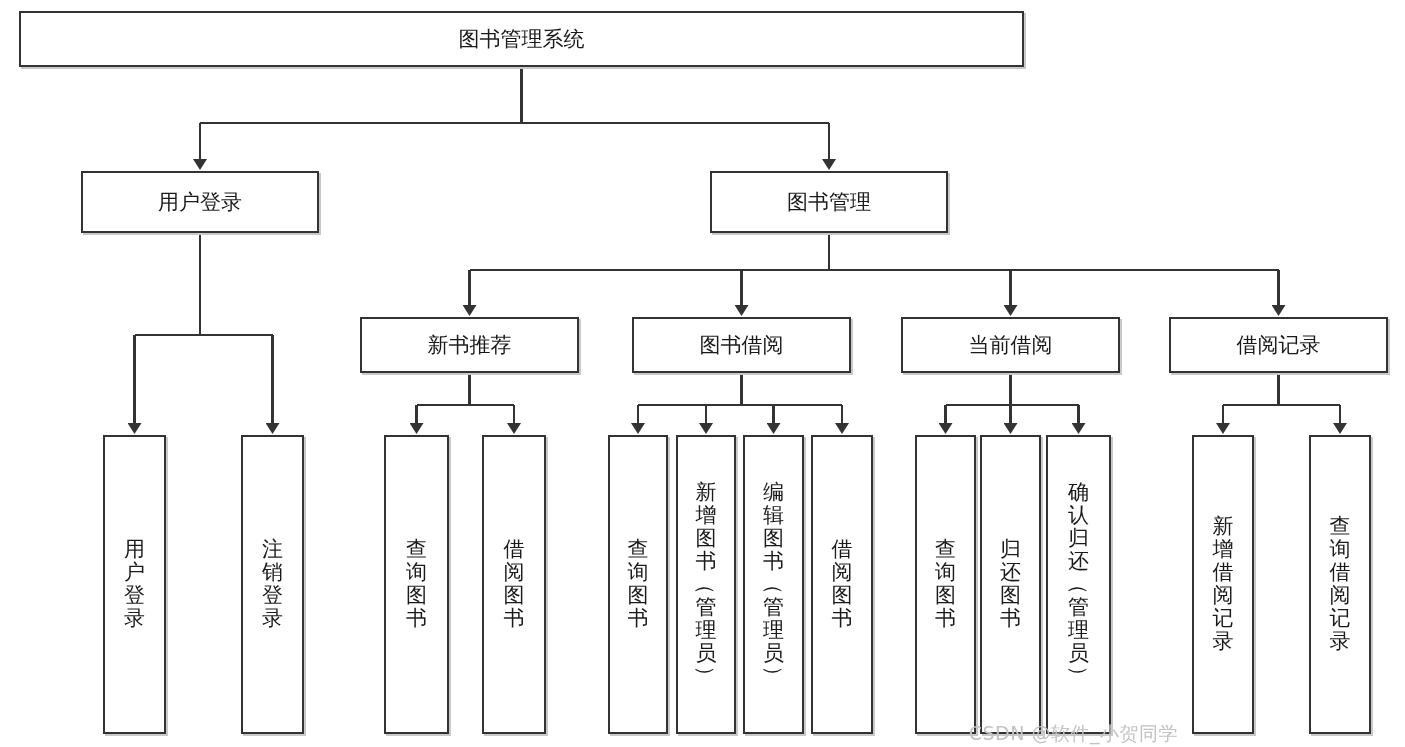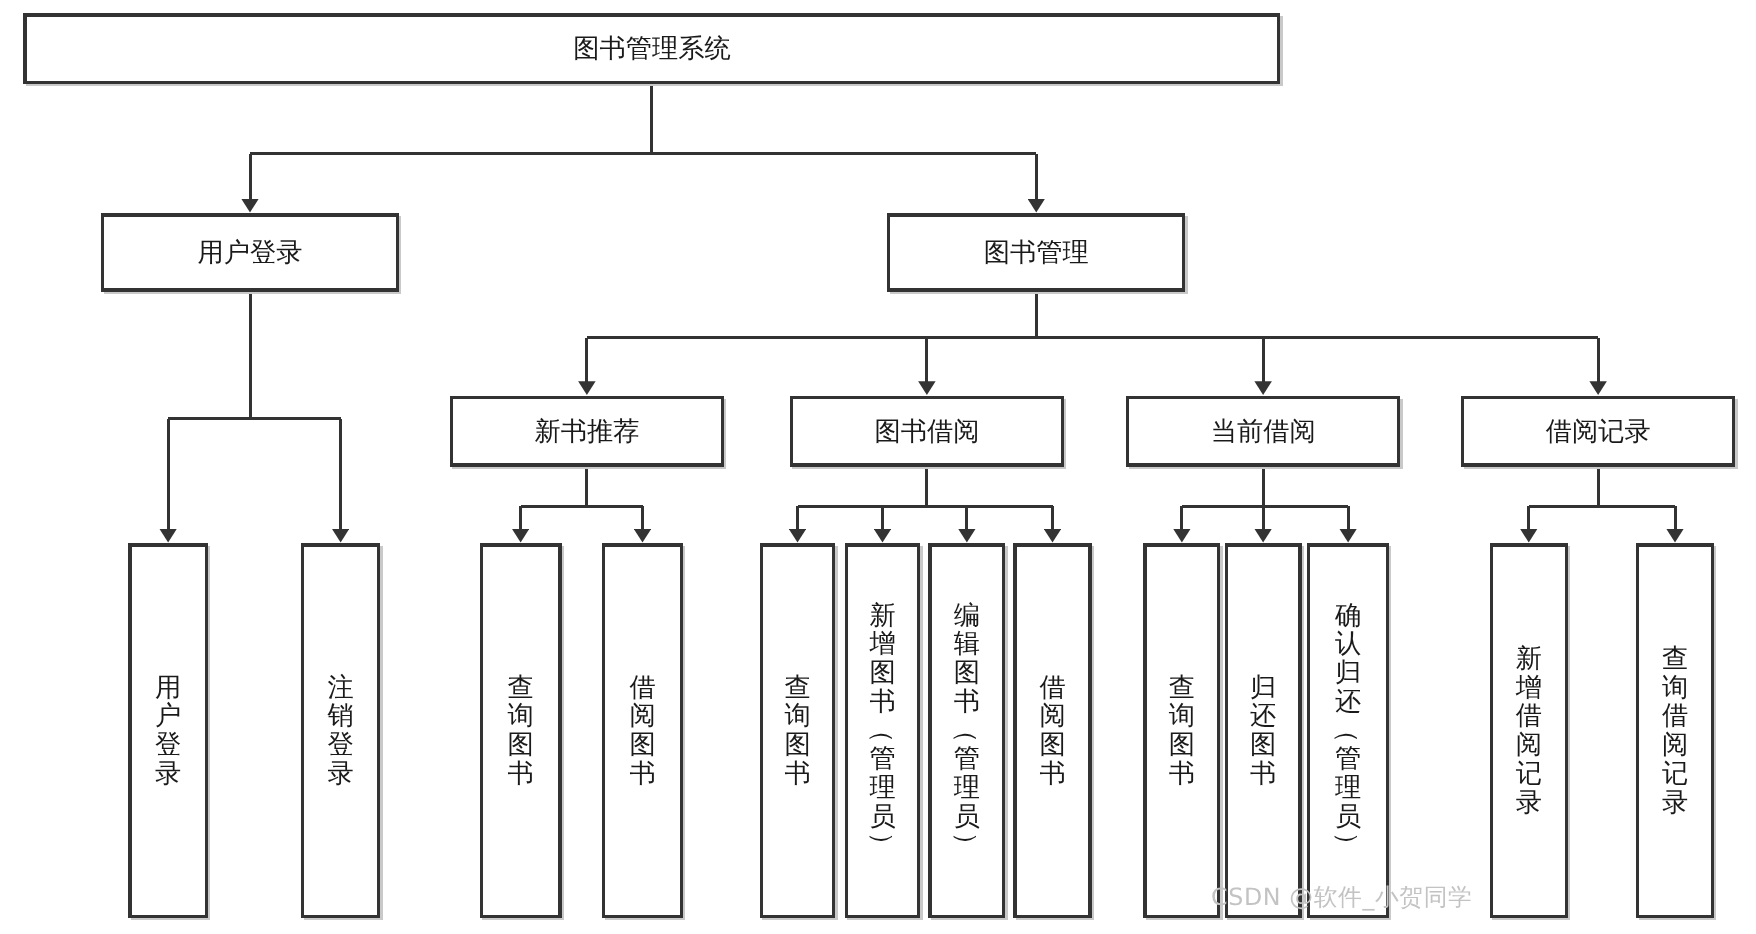--- a/index.html
+++ b/index.html
@@ -57,21 +57,21 @@
     fill: none;
     shape-rendering: crispEdges;
   }
   .arrow-head {
     fill: #333333;
     stroke: none;
   }
   .watermark {
     position: absolute;
     right: 8px;
-    bottom: 16px;
+    bottom: 0;
     font-family: "DejaVu Sans", "Liberation Sans", sans-serif;
     font-size: 19px;
     color: #c3c3c3;
     letter-spacing: 0.5px;
     white-space: nowrap;
     user-select: none;
   }
 </style>
 </head>
 <body>

